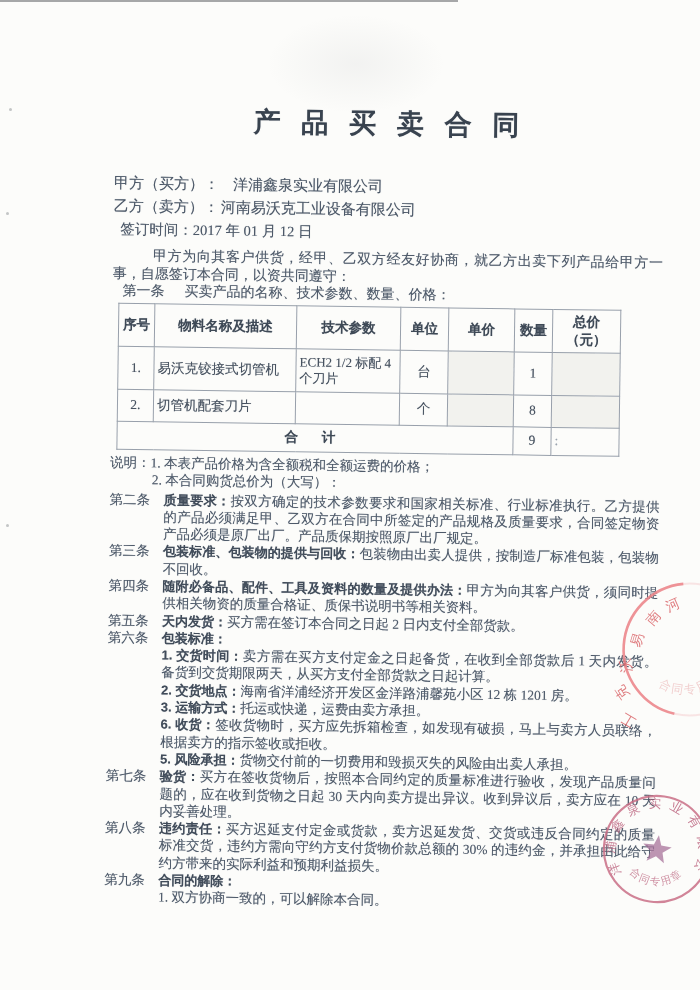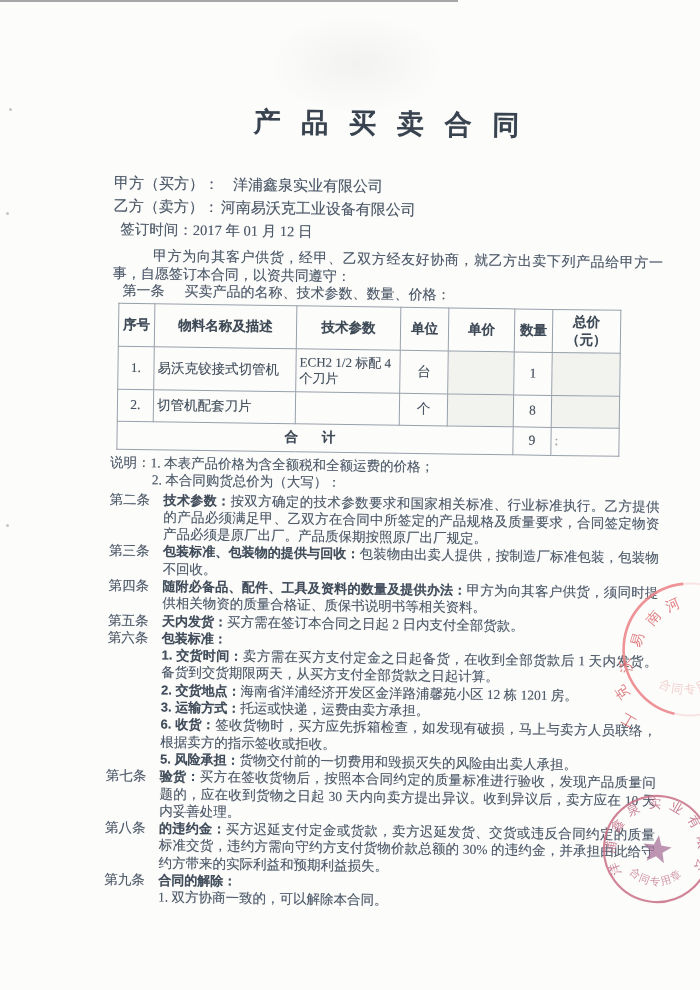--- a/index.html
+++ b/index.html
@@ -151,21 +151,21 @@
       </table>
 
       <div class="notes">
         <div>说明：1. 本表产品价格为含全额税和全额运费的价格；</div>
         <div class="n2">2. 本合同购货总价为（大写）：</div>
       </div>
 
       <div class="clauses">
         <div class="clause">
           <span class="c-label">第二条</span>
-          <div class="c-body"><span class="hei">技术参数：</span><span>按双方确定的技术参数要求和国家相关标准、行业标准执行。乙方提供的产品必须满足甲、乙双方在合同中所签定的产品规格及质量要求，合同签定物资产品必须是原厂出厂。产品质保期按照原厂出厂规定。</span></div>
+          <div class="c-body"><span class="hei">质量要求：</span><span>按双方确定的技术参数要求和国家相关标准、行业标准执行。乙方提供的产品必须满足甲、乙双方在合同中所签定的产品规格及质量要求，合同签定物资产品必须是原厂出厂。产品质保期按照原厂出厂规定。</span></div>
         </div>
         <div class="clause">
           <span class="c-label">第三条</span>
           <div class="c-body"><span class="hei">包装标准、包装物的提供与回收：</span><span>包装物由出卖人提供，按制造厂标准包装，包装物不回收。</span></div>
         </div>
         <div class="clause">
           <span class="c-label">第四条</span>
           <div class="c-body"><span class="hei">随附必备品、配件、工具及资料的数量及提供办法：</span><span>甲方为向其客户供货，须同时提供相关物资的质量合格证、质保书说明书等相关资料。</span></div>
         </div>
         <div class="clause">
@@ -182,21 +182,21 @@
             <div class="sub"><span class="hei">6. 收货：</span><span>签收货物时，买方应先拆箱检查，如发现有破损，马上与卖方人员联络，根据卖方的指示签收或拒收。</span></div>
             <div class="sub"><span class="hei">5. 风险承担：</span><span>货物交付前的一切费用和毁损灭失的风险由出卖人承担。</span></div>
           </div>
         </div>
         <div class="clause">
           <span class="c-label">第七条</span>
           <div class="c-body"><span class="hei">验货：</span><span>买方在签收货物后，按照本合同约定的质量标准进行验收，发现产品质量问题的，应在收到货物之日起 30 天内向卖方提出异议。收到异议后，卖方应在 10 天内妥善处理。</span></div>
         </div>
         <div class="clause">
           <span class="c-label">第八条</span>
-          <div class="c-body"><span class="hei">的违约金：</span><span>买方迟延支付定金或货款，卖方迟延发货、交货或违反合同约定的质量标准交货，违约方需向守约方支付货物价款总额的 30% 的违约金，并承担由此给守约方带来的实际利益和预期利益损失。</span></div>
+          <div class="c-body"><span class="hei">违约责任：</span><span>买方迟延支付定金或货款，卖方迟延发货、交货或违反合同约定的质量标准交货，违约方需向守约方支付货物价款总额的 30% 的违约金，并承担由此给守约方带来的实际利益和预期利益损失。</span></div>
         </div>
         <div class="clause">
           <span class="c-label">第九条</span>
           <div class="c-body">
             <div><span class="hei">合同的解除：</span></div>
             <div class="sub">1. 双方协商一致的，可以解除本合同。</div>
           </div>
         </div>
       </div>
     </div>

